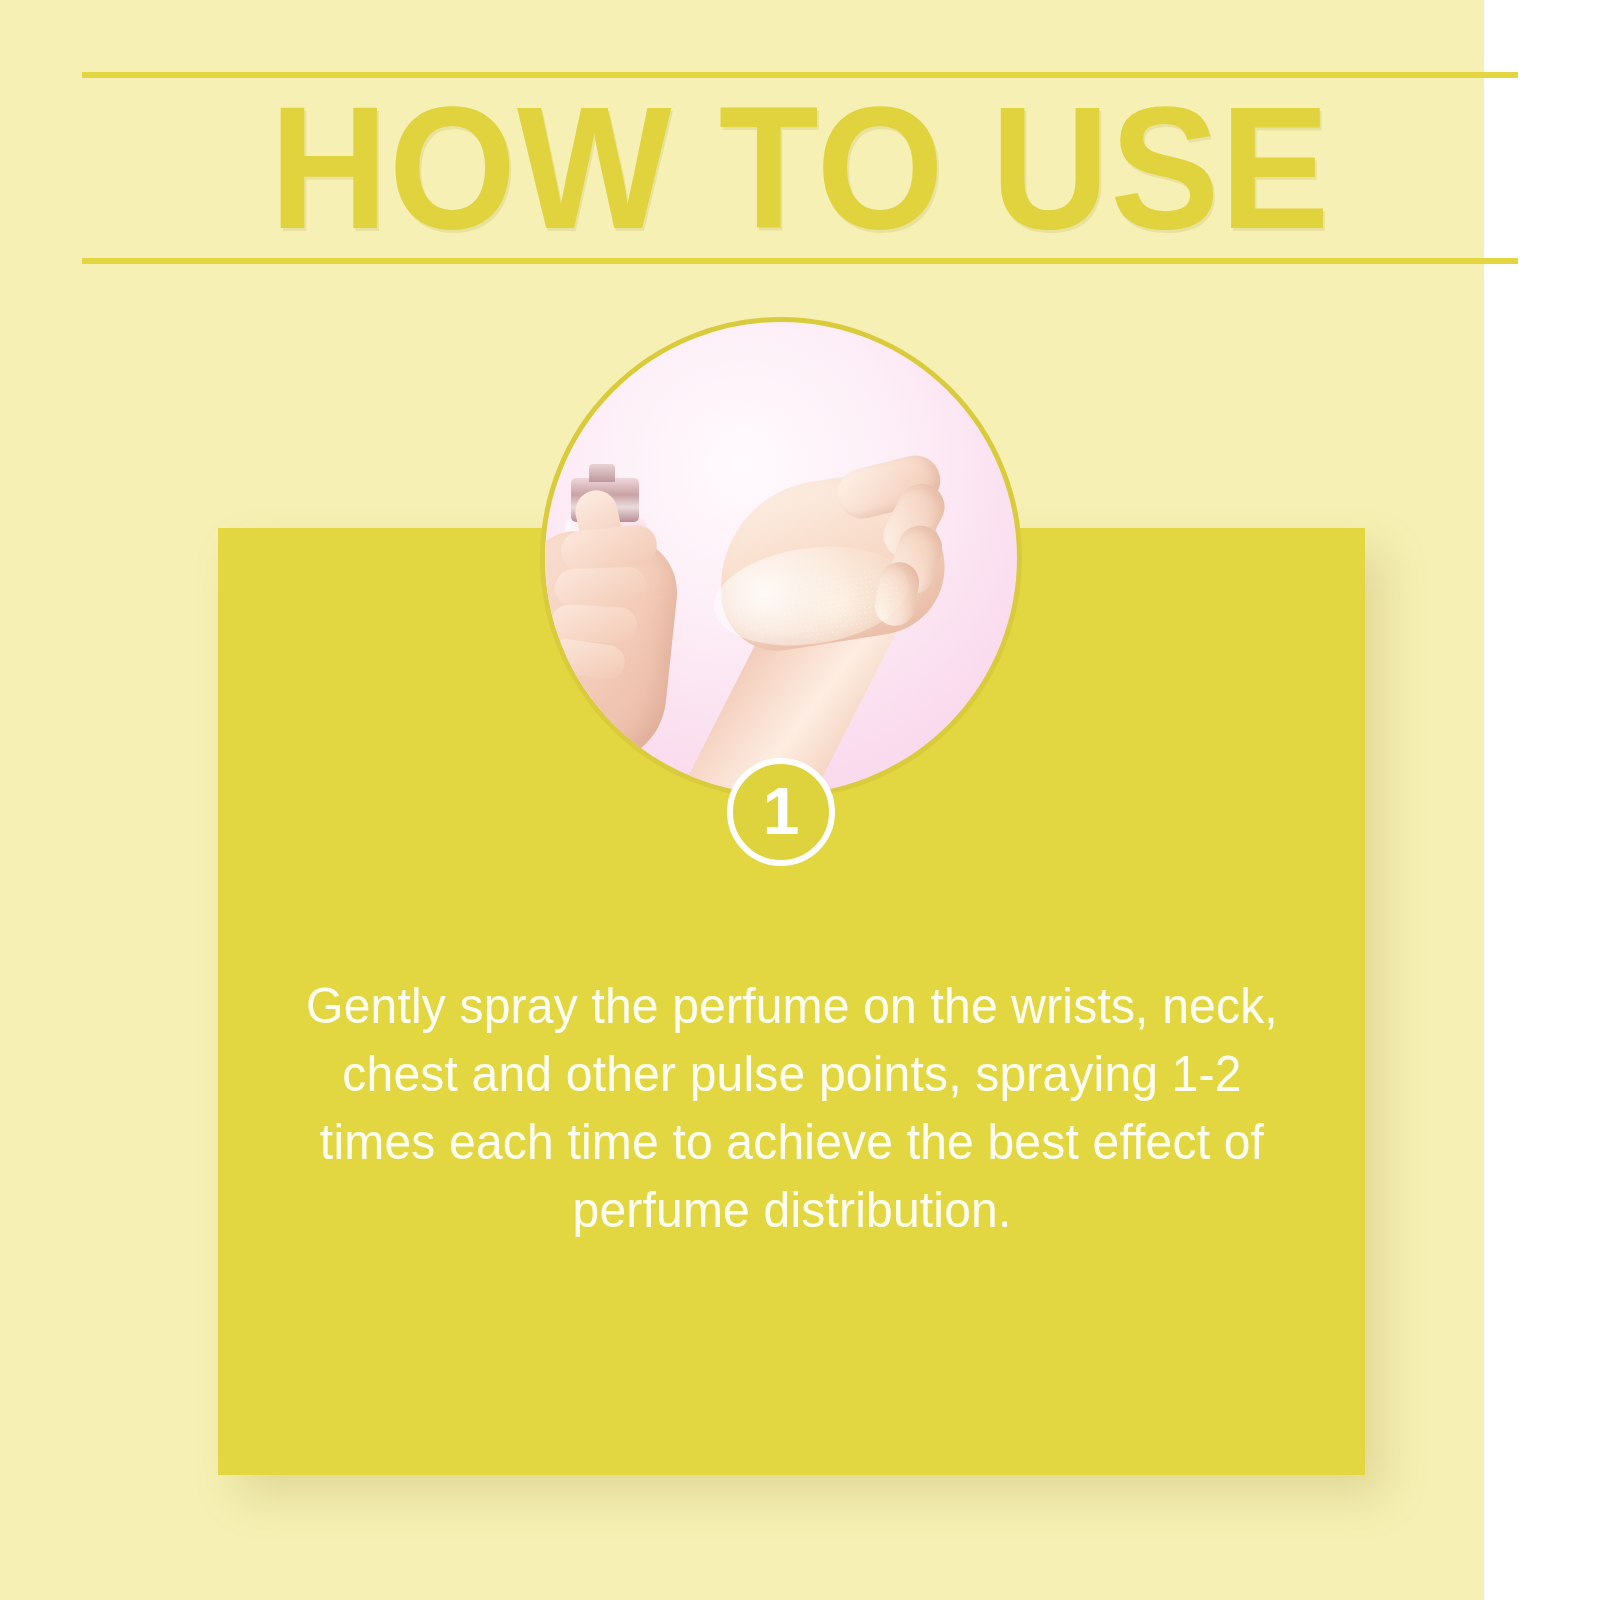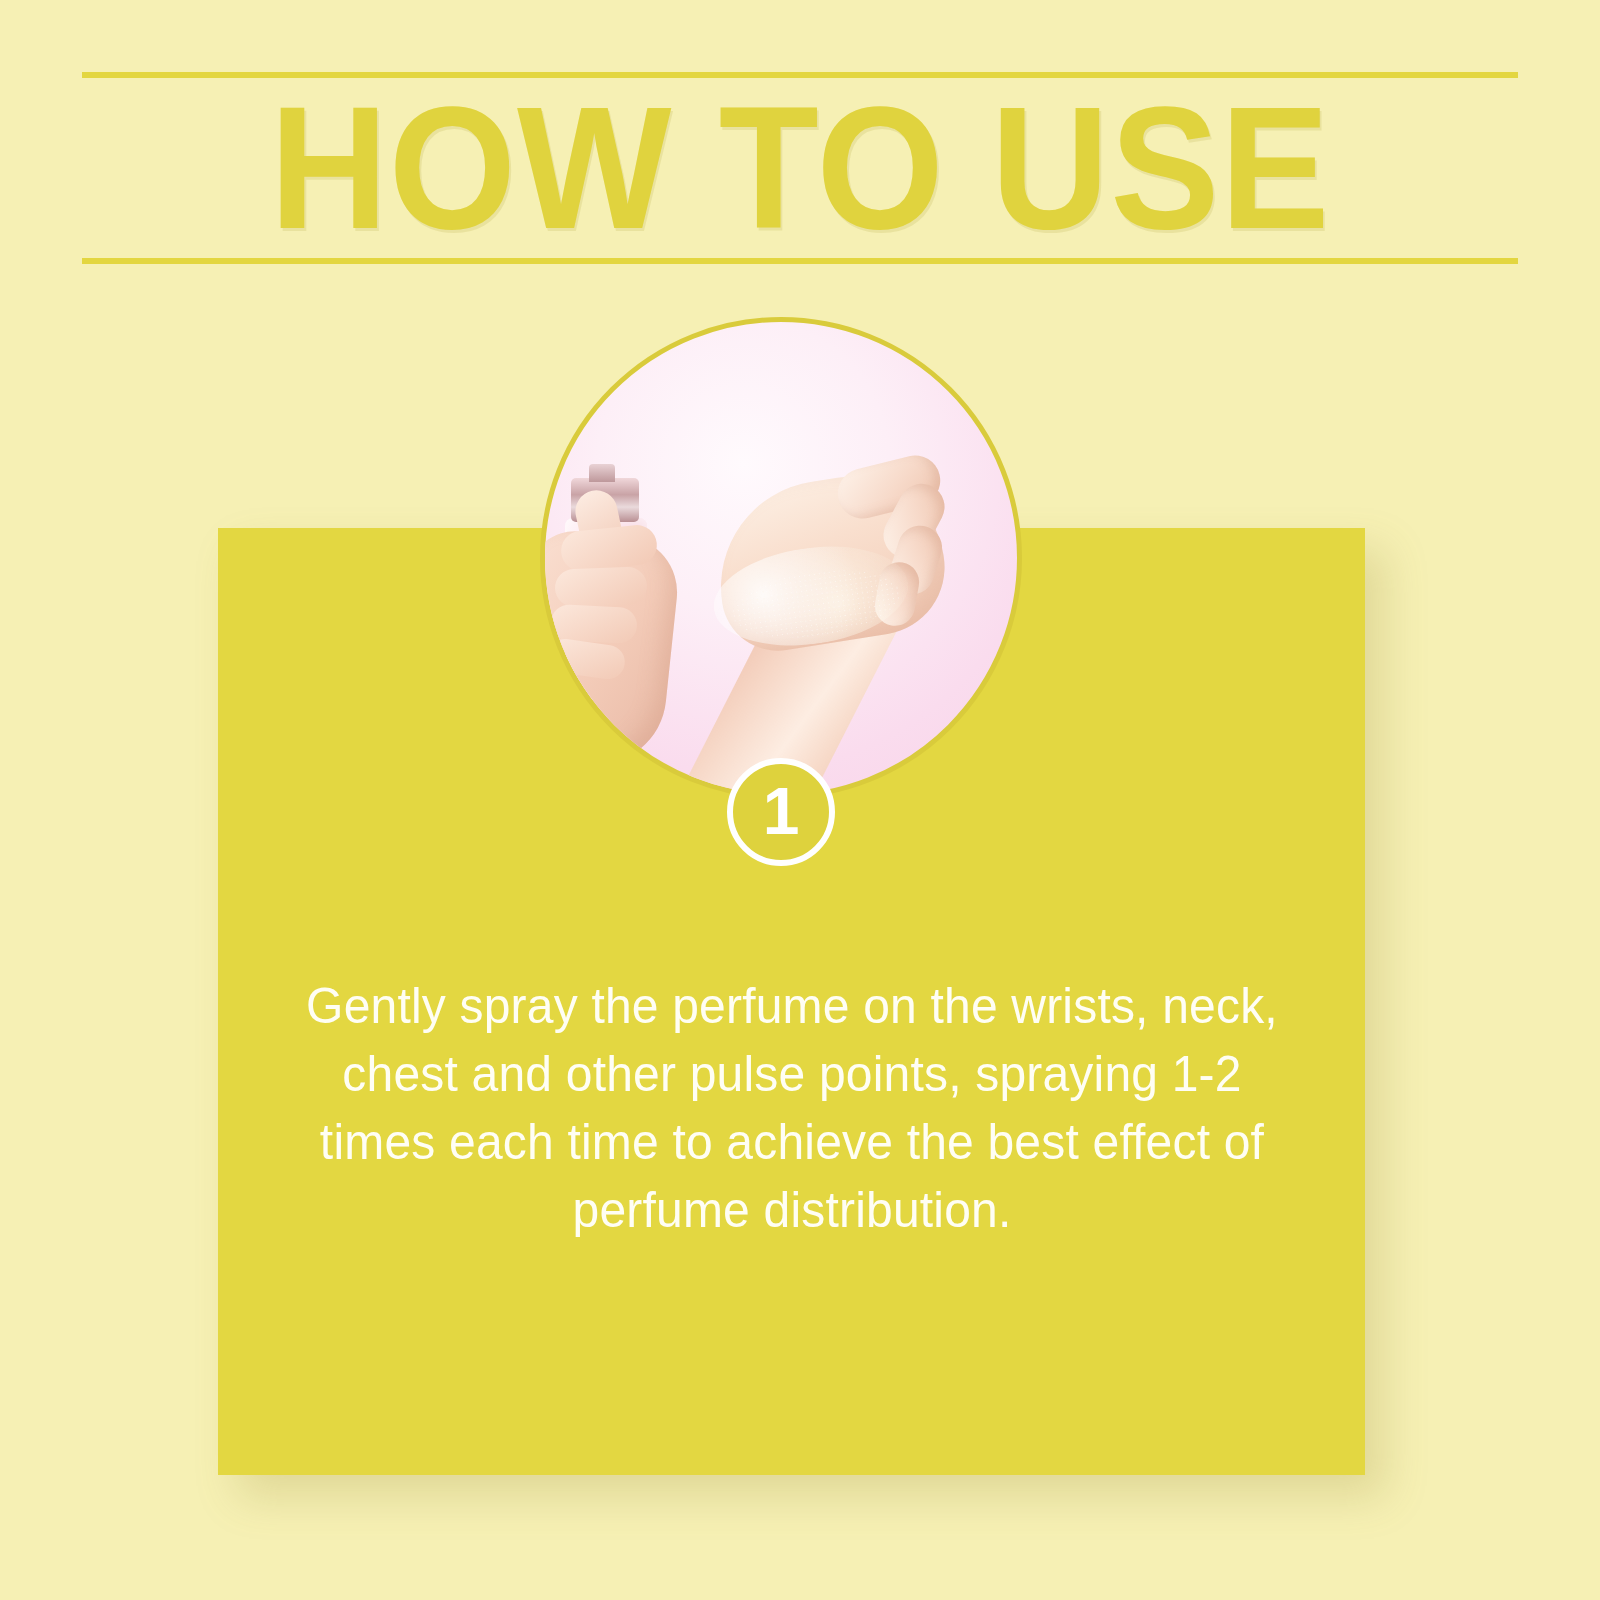--- a/index.html
+++ b/index.html
@@ -8,21 +8,21 @@
   }
   body {
     width: 1600px;
     height: 1600px;
     overflow: hidden;
     font-family: "Liberation Sans", sans-serif;
   }
 
   #poster {
     position: relative;
-    width: 1600px;
+    width: 1484px;
     height: 1600px;
     background: #F6F0B4;
   }
 
   
   .header {
     position: absolute;
     left: 82px;
     top: 72px;
     width: 1436px;

